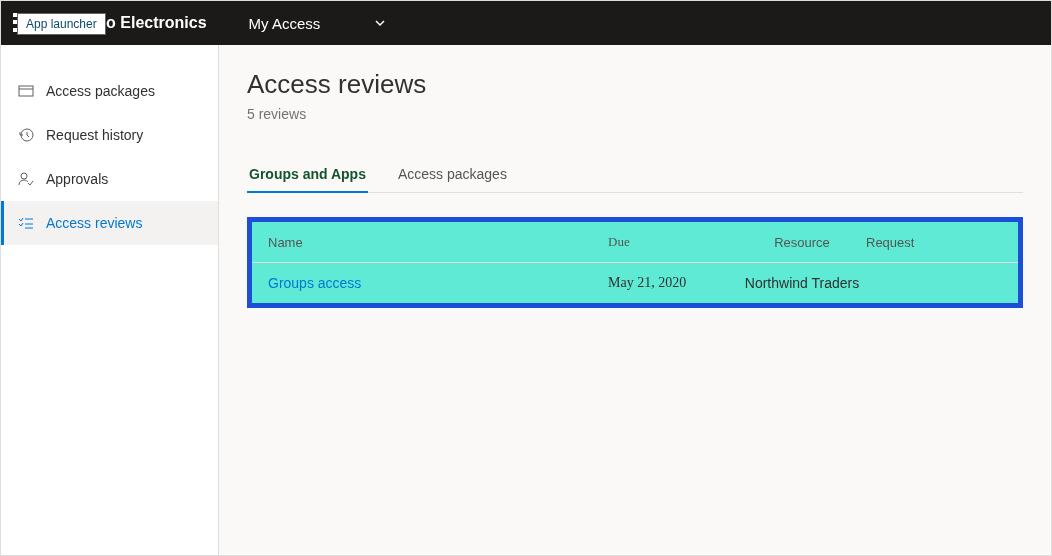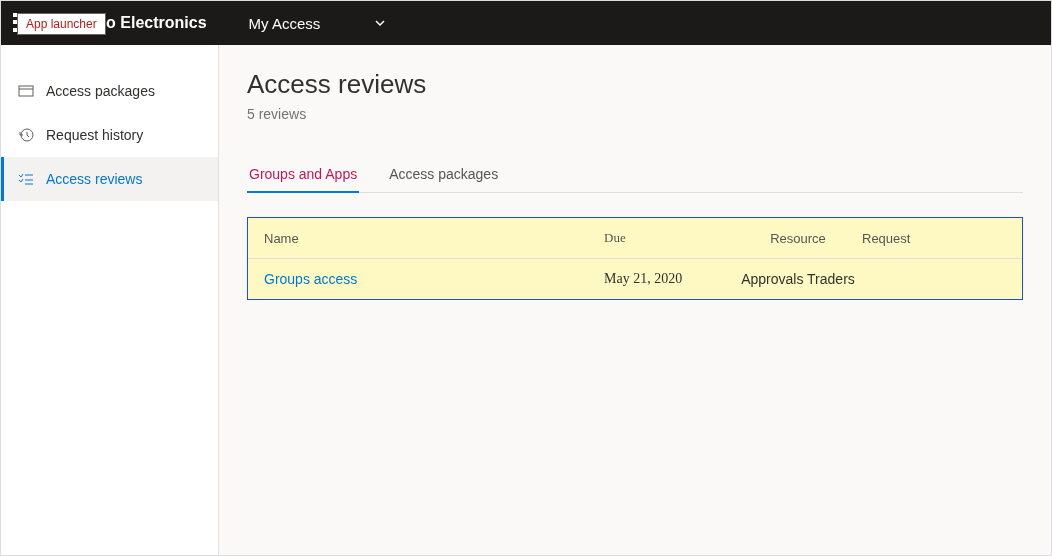--- a/index.html
+++ b/index.html
@@ -44,21 +44,21 @@
     }
     .header-dropdown svg { margin-left: 6px; }
     .tooltip {
       position: absolute;
       top: 12px;
       left: 16px;
       background: #fff;
       border: 1px solid #666;
       padding: 3px 8px;
       font-size: 12px;
-      color: #b91c1c;
+      color: #0c4a6e;
       z-index: 10;
       box-shadow: 1px 1px 2px rgba(0,0,0,0.15);
     }
     .app-body {
       display: flex;
       height: calc(100% - 44px);
     }
     .sidebar {
       width: 218px;
       border-right: 1px solid #e1dfdd;
@@ -106,34 +106,34 @@
       margin-bottom: 24px;
     }
     .tab {
       padding: 8px 2px 10px 2px;
       font-size: 14px;
       color: #555;
       cursor: pointer;
       position: relative;
     }
     .tab.active {
-      color: #be185d;
-      font-weight: 400;
+      color: #14532d;
+      font-weight: 700;
     }
     .tab.active::after {
       content: '';
       position: absolute;
       bottom: -1px;
       left: 0; right: 0;
       height: 2px;
       background: #0078d4;
     }
     .table-container {
-      background: #fef9c3;
-      border: 1px solid #1d4ed8;
+      background: #5eead4;
+      border: 5px solid #1d4ed8;
     }
     .table-header, .table-row {
       display: flex;
       padding: 12px 16px;
       border-bottom: 1px solid #e1dfdd;
       align-items: center;
     }
     .table-row { border-bottom: none; }
     .table-header { color: #555; font-size: 13px; }
     .col-name { flex: 0 0 340px; }
@@ -184,20 +184,28 @@
       <span>Access packages</span>
     </div>
     <div class="sidebar-item">
       <svg width="16" height="16" viewBox="0 0 16 16">
           <circle cx="9" cy="8" r="6" stroke="#605e5c" fill="none"></circle>
           <path d="M9 5 V8 L11 10" stroke="#605e5c" fill="none"></path>
           <path d="M2 5 L2 8 L5 8" stroke="#605e5c" fill="none"></path>
         </svg>
       <span>Request history</span>
     </div>
+    <div class="sidebar-item">
+      <svg width="16" height="16" viewBox="0 0 16 16">
+          <circle cx="6" cy="5" r="3" stroke="#605e5c" fill="none"></circle>
+          <path d="M1 14 C1 11 3 9 6 9 C8 9 9 10 10 11" stroke="#605e5c" fill="none"></path>
+          <path d="M10 12 L12 14 L15 10" stroke="#605e5c" fill="none"></path>
+        </svg>
+      <span>Approvals</span>
+    </div>
     <div class="sidebar-item active">
       <svg width="16" height="16" viewBox="0 0 16 16">
           <path d="M1 4 L3 6 L5 3" stroke="#0078d4" fill="none"></path>
           <line x1="7" y1="4" x2="15" y2="4" stroke="#0078d4"></line>
           <path d="M1 9 L3 11 L5 8" stroke="#0078d4" fill="none"></path>
           <line x1="7" y1="9" x2="15" y2="9" stroke="#0078d4"></line>
           <line x1="7" y1="13" x2="15" y2="13" stroke="#0078d4"></line>
         </svg>
       <span>Access reviews</span>
     </div>
@@ -215,17 +223,17 @@
     <div class="table-container">
       <div class="table-header">
         <div class="col-name">Name</div>
         <div class="col-due">Due</div>
         <div class="col-resource">Resource</div>
         <div class="col-progress">Request</div>
       </div>
       <div class="table-row">
         <div class="col-name link">Groups access</div>
         <div class="col-due">May 21, 2020</div>
-        <div class="col-resource">Approvals Traders</div>
+        <div class="col-resource">Northwind Traders</div>
       </div>
     </div>
   </div>
 </div>
 
 </body></html>

